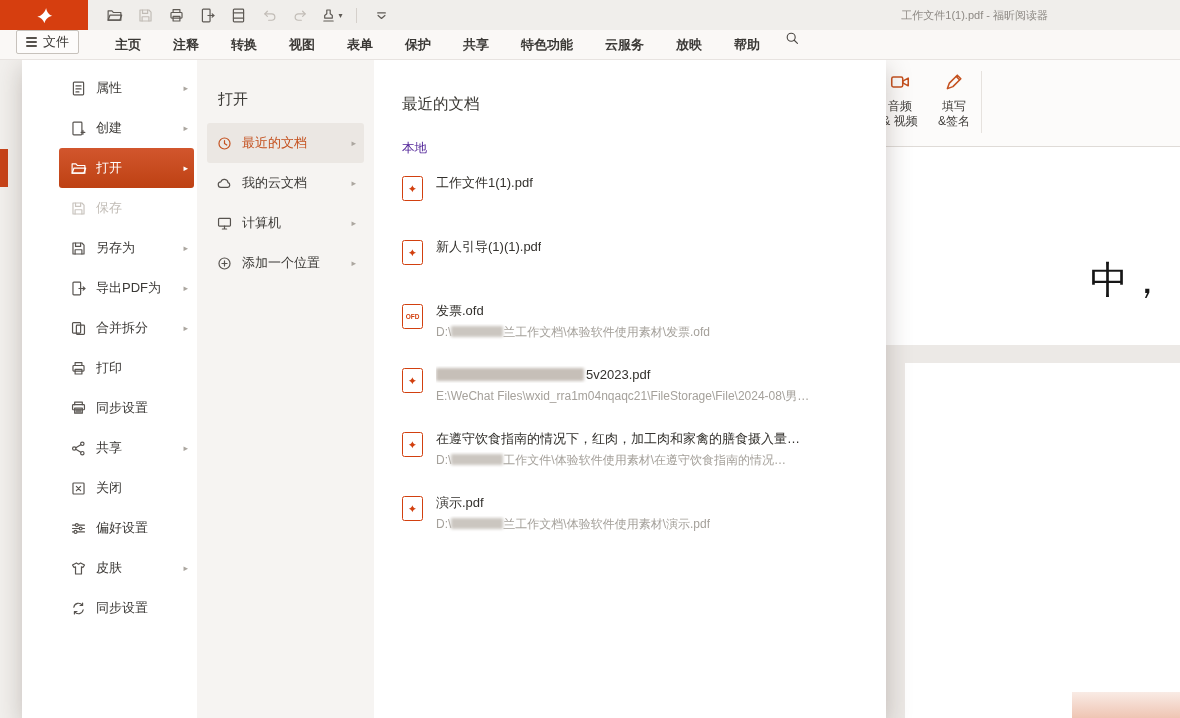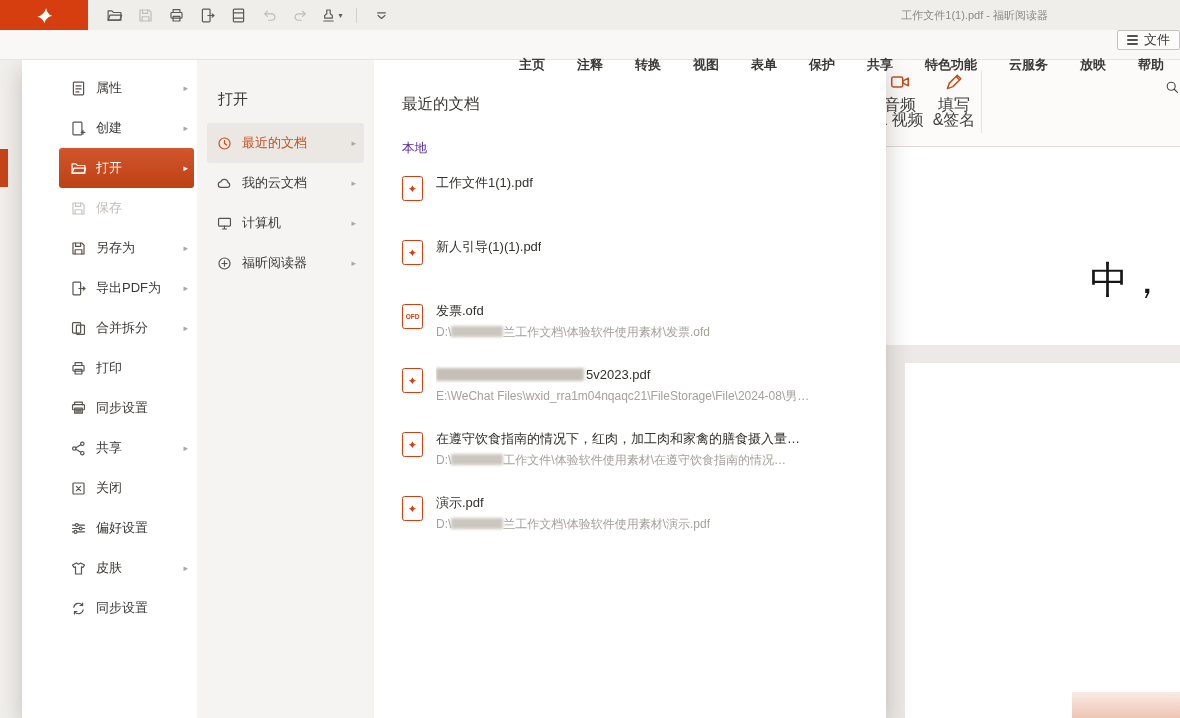--- a/index.html
+++ b/index.html
@@ -10,39 +10,39 @@
   .titlebar{position:absolute;top:0;left:0;width:100%;height:30px;background:#F0EEEB;display:flex;align-items:center;z-index:30;}
   .logo{width:88px;height:30px;background:#D63E0F;display:flex;align-items:center;justify-content:center;flex:none;}
   .qat{display:flex;align-items:center;margin-left:13px;gap:4px;}
   .tool{width:27px;height:24px;display:flex;align-items:center;justify-content:center;color:#5E5A55;}
   .tool.disabled{color:#C1BCB6;}
   .tool .caret{font-size:8px;margin-left:1px;}
   .qat-div{width:1px;height:15px;background:#D5D0CB;margin:0 7px;}
   .win-title{position:absolute;right:132px;top:0;line-height:30px;font-size:11px;color:#8D8984;}
 
   
-  .menubar{position:absolute;top:30px;left:0;width:100%;height:30px;background:#FAF8F6;display:flex;align-items:flex-end;border-bottom:1px solid #E7E3E0;box-sizing:border-box;z-index:25;flex-direction:column;}
+  .menubar{position:absolute;top:30px;left:0;width:100%;height:30px;background:#FAF8F6;display:flex;align-items:flex-start;border-bottom:1px solid #E7E3E0;box-sizing:border-box;z-index:25;}
   .file-btn{margin-left:16px;height:24px;padding:0 9px;border:1px solid #C7C2BC;background:#FDFCFB;border-radius:2px;display:flex;align-items:center;gap:6px;font-size:13px;color:#3B3936;font-family:inherit;}
   .hamb{display:inline-block;width:11px;}
   .hamb i{display:block;height:1.6px;background:#55514C;margin:2.2px 0;border-radius:1px;}
   #menu-items{display:flex;margin-left:20px;font-weight:bold;}
   .menu-item{padding:0 16px;font-size:13px;color:#3B3936;line-height:29px;cursor:default;white-space:nowrap;}
   .search-btn{margin-left:8px;color:#4A4743;display:flex;}
   .search-btn svg{width:16px;height:16px;}
 
   
   .left-behind{position:absolute;left:0;top:60px;width:22px;height:658px;background:#F2F0ED;z-index:1;}
   .left-accent{position:absolute;left:0;top:89px;width:8px;height:38px;background:#C8441A;}
   .right-behind{position:absolute;left:852px;top:60px;width:328px;height:658px;background:#ECE9E6;z-index:1;}
   .ribbon{position:absolute;top:0;left:0;right:0;height:87px;background:#FCFBFA;border-bottom:1px solid #DFDBD7;display:flex;box-sizing:border-box;}
   .partial{width:20px;padding-top:26px;font-size:12.5px;color:#44423F;overflow:hidden;}
   .partial span{display:block;line-height:23px;}
   .rb-sep{width:1px;height:62px;background:#E6E2DE;margin-top:11px;flex:none;}
   #ribbon-buttons{display:flex;}
-  .rb-btn{width:54px;padding-top:11px;text-align:center;font-size:16px;color:#43413E;line-height:15px;cursor:default;}
+  .rb-btn{width:54px;padding-top:11px;text-align:center;font-size:12px;color:#43413E;line-height:15px;cursor:default;}
   .rb-btn .icn{color:#C4511F;display:inline-block;margin-bottom:2px;}
   .rb-btn .icn svg{width:22px;height:22px;}
   .docarea{position:absolute;top:87px;left:0;right:0;bottom:0;background:#ECE9E6;}
   .page1{position:absolute;top:0;left:0;right:0;height:198px;background:#FFFFFF;}
   .doc-text{position:absolute;top:108px;right:14px;font-family:"DejaVu Serif","Liberation Serif",serif;font-size:38px;color:#161616;}
   .page2{position:absolute;top:216px;left:53px;right:0;bottom:0;background:#FFFFFF;overflow:hidden;}
   .pink{position:absolute;right:0;bottom:0;width:108px;height:26px;background:linear-gradient(180deg,#F9EBE5,#EFC5B3);}
 
   
   .overlay{position:absolute;left:22px;top:60px;width:830px;height:658px;display:flex;background:#fff;box-shadow:0 8px 24px rgba(60,40,30,.25);z-index:10;padding-left:34px;}
@@ -416,21 +416,21 @@
             <span class="lbl">计算机</span>
             <span class="arrow">▸</span>
           </div>
           <div class="open-item">
             <span class="icn">
               <svg viewBox="0 0 20 20" fill="none" stroke="currentColor" stroke-width="1.4" stroke-linecap="round" stroke-linejoin="round">
                 <circle cx="10" cy="10" r="6.5"></circle>
                 <path d="M10 7v6M7 10h6"></path>
               </svg>
             </span>
-            <span class="lbl">福昕阅读器</span>
+            <span class="lbl">添加一个位置</span>
             <span class="arrow">▸</span>
           </div>
         </div>
     </section>
     <section class="recent-col">
       <div class="recent-header">最近的文档</div>
       <div class="group-label">本地</div>
       <div class="files" id="recent-files">
           <div class="file-row">
             <div class="ficon">

